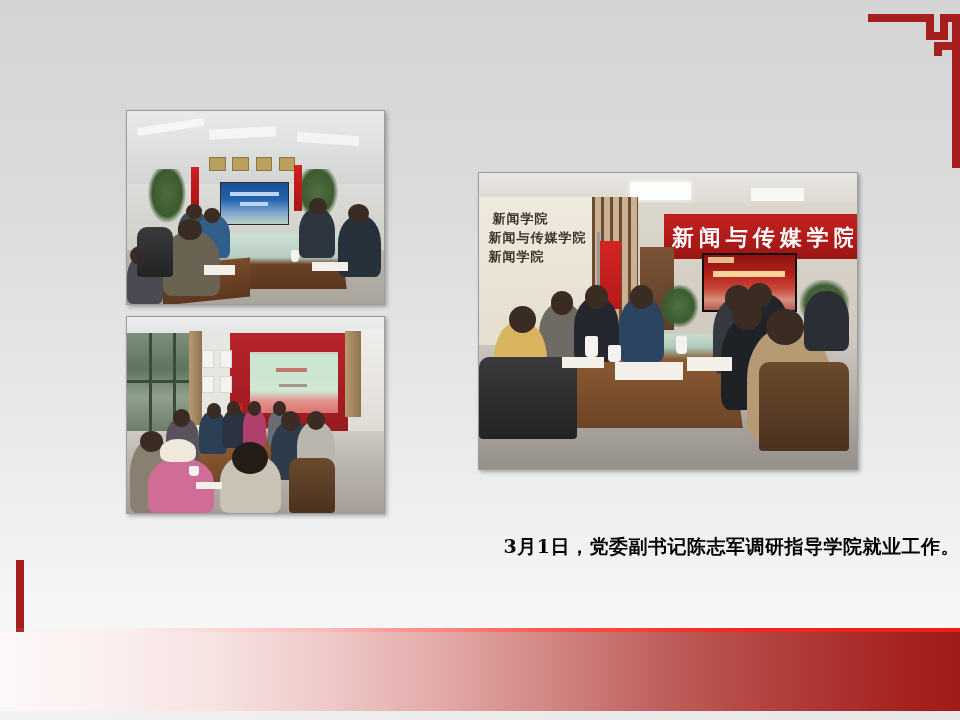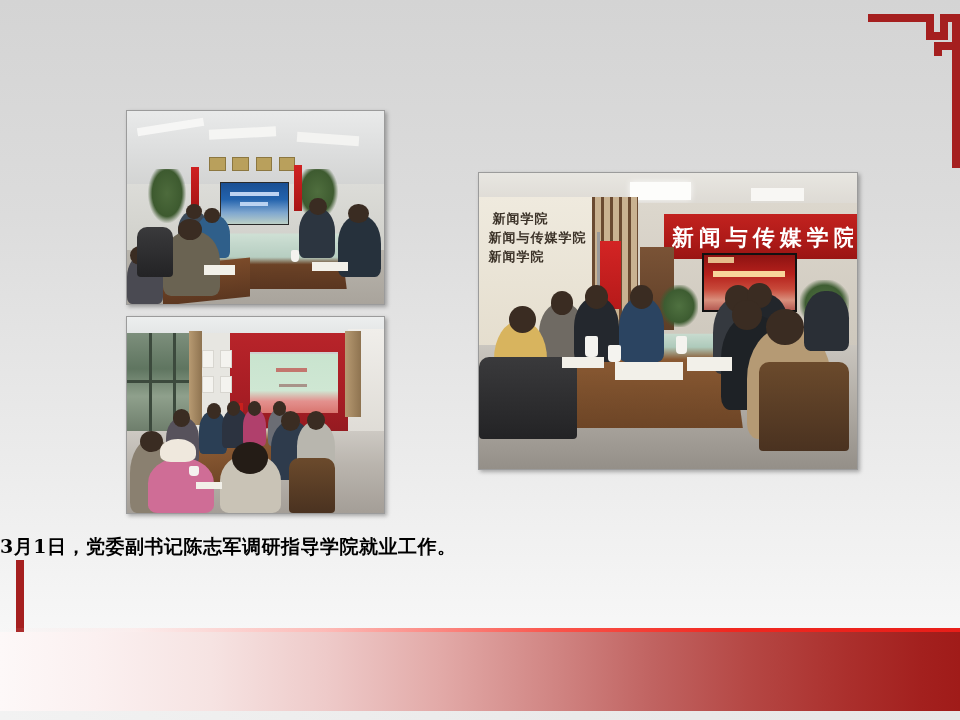--- a/index.html
+++ b/index.html
@@ -235,21 +235,21 @@
   .person { position:absolute; border-radius:46% 46% 14% 14%; }
   .head { position:absolute; border-radius:50%; background:#3a2c22; }
   .chair { position:absolute; background: linear-gradient(to bottom,#3a3a3c,#232325); border-radius:10px 10px 4px 4px; }
 
   
   .caption {
     position: absolute;
     left: 0;
     top: 533px;
     width: 960px;
-    text-align: left;
+    text-align: right;
     font-family: "DejaVu Serif", "Liberation Serif", serif;
     font-weight: bold;
     font-size: 19px;
     color: #000000;
     letter-spacing: .5px;
     line-height: 26px;
     white-space: nowrap;
   }
 
   

